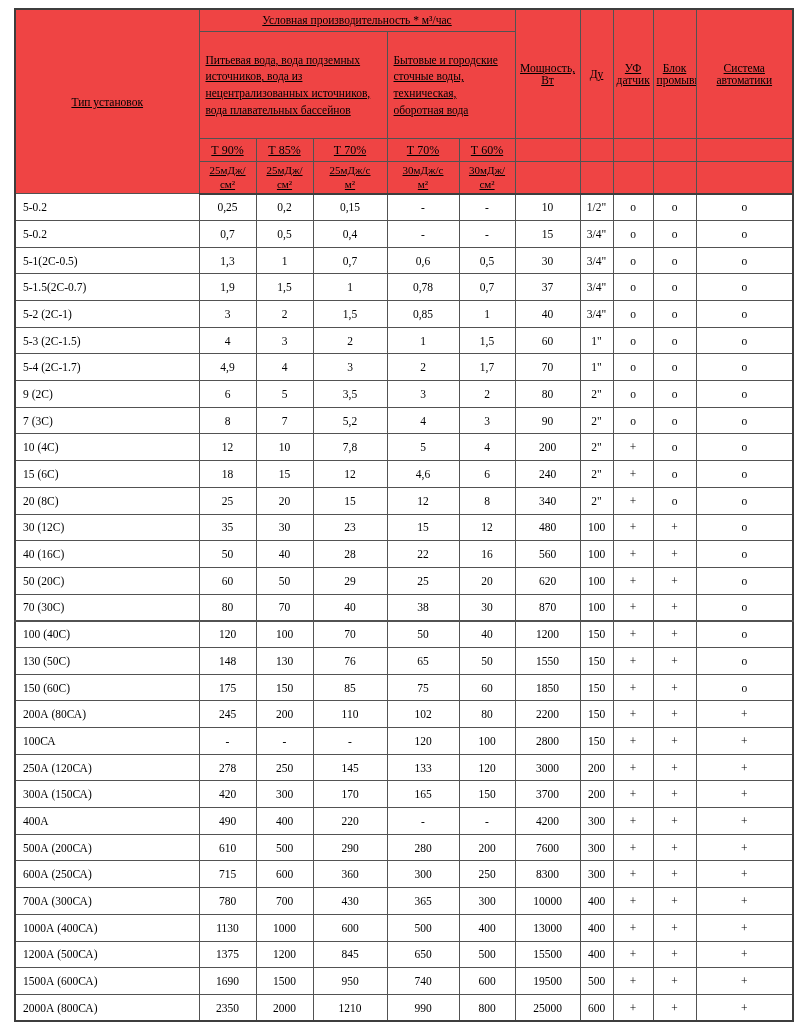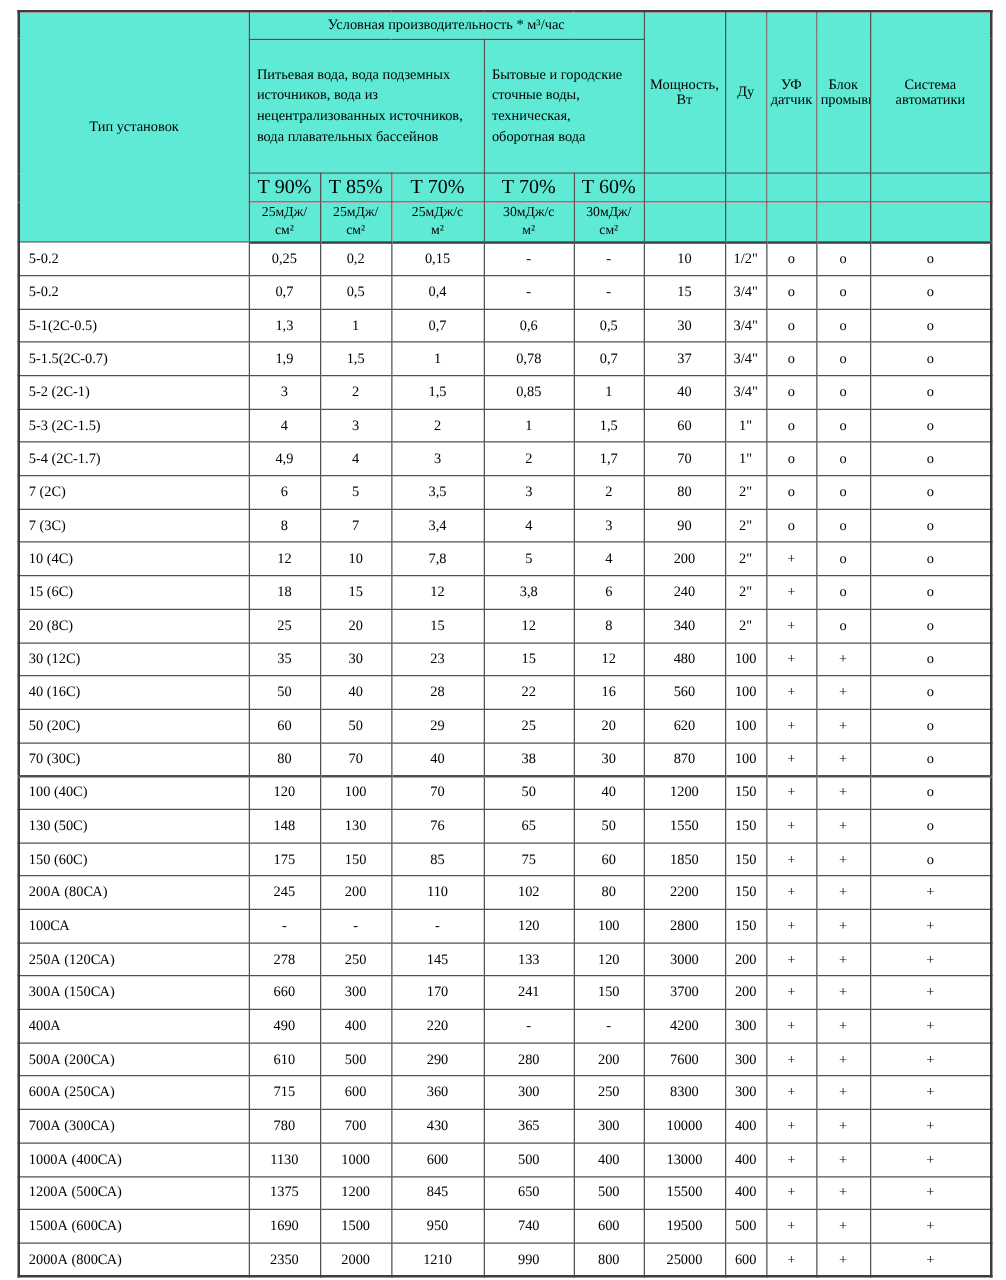--- a/index.html
+++ b/index.html
@@ -21,34 +21,35 @@
   .spec th, .spec td {
     border: 1px solid #525252;
     padding: 1px 3px;
     text-align: center;
     vertical-align: middle;
     font-size: 11.5px;
     font-weight: normal;
     overflow: hidden;
   }
   .spec thead th {
-    background: #5eead4;
+    background: #ef4444;
+    text-decoration: underline;
   }
   
   tr.hr1 { height: 22px; }
   tr.hr2 { height: 84px; }
   tr.hr3 { height: 23px; }
   tr.hr4 { height: 30px; }
   tr.hr2 th.left {
     text-align: left;
     padding: 20px 6px;
     line-height: 1.45;
     vertical-align: middle;
   }
-  tr.hr3 th { font-size: 16px; }
+  tr.hr3 th { font-size: 12px; }
   tr.hr4 th {
     white-space: pre-line;
     font-size: 11px;
     line-height: 1.3;
   }
   thead tr.hr4 th { border-bottom: 2px solid #3d3d3d; }
   .b { font-weight: bold; }
   
   tbody tr { height: 26.7px; margin-left: 36px; }
   tbody td.type {
@@ -204,37 +205,37 @@
         <td>3</td>
         <td>2</td>
         <td class="b">1,7</td>
         <td>70</td>
         <td>1"</td>
         <td>о</td>
         <td>о</td>
         <td>о</td>
       </tr>
       <tr>
-        <td class="type">7 (2С)</td>
+        <td class="type">9 (2С)</td>
         <td>6</td>
         <td class="b">5</td>
         <td>3,5</td>
         <td>3</td>
         <td class="b">2</td>
         <td>80</td>
         <td>2"</td>
         <td>о</td>
         <td>о</td>
         <td>о</td>
       </tr>
       <tr>
         <td class="type">7 (3С)</td>
         <td>8</td>
         <td class="b">7</td>
-        <td>3,4</td>
+        <td>5,2</td>
         <td>4</td>
         <td class="b">3</td>
         <td>90</td>
         <td>2"</td>
         <td>о</td>
         <td>о</td>
         <td>о</td>
       </tr>
       <tr>
         <td class="type">10   (4С)</td>
@@ -247,21 +248,21 @@
         <td>2"</td>
         <td>+</td>
         <td>о</td>
         <td>о</td>
       </tr>
       <tr>
         <td class="type">15 (6С)</td>
         <td>18</td>
         <td class="b">15</td>
         <td>12</td>
-        <td>3,8</td>
+        <td>4,6</td>
         <td class="b">6</td>
         <td>240</td>
         <td>2"</td>
         <td>+</td>
         <td>о</td>
         <td>о</td>
       </tr>
       <tr>
         <td class="type">20 (8С)</td>
         <td>25</td>
@@ -400,24 +401,24 @@
         <td>133</td>
         <td class="b">120</td>
         <td>3000</td>
         <td>200</td>
         <td>+</td>
         <td>+</td>
         <td>+</td>
       </tr>
       <tr>
         <td class="type">300А (150СА)</td>
-        <td>660</td>
+        <td>420</td>
         <td class="b">300</td>
         <td>170</td>
-        <td>241</td>
+        <td>165</td>
         <td class="b">150</td>
         <td>3700</td>
         <td>200</td>
         <td>+</td>
         <td>+</td>
         <td>+</td>
       </tr>
       <tr>
         <td class="type">400А</td>
         <td>490</td>

